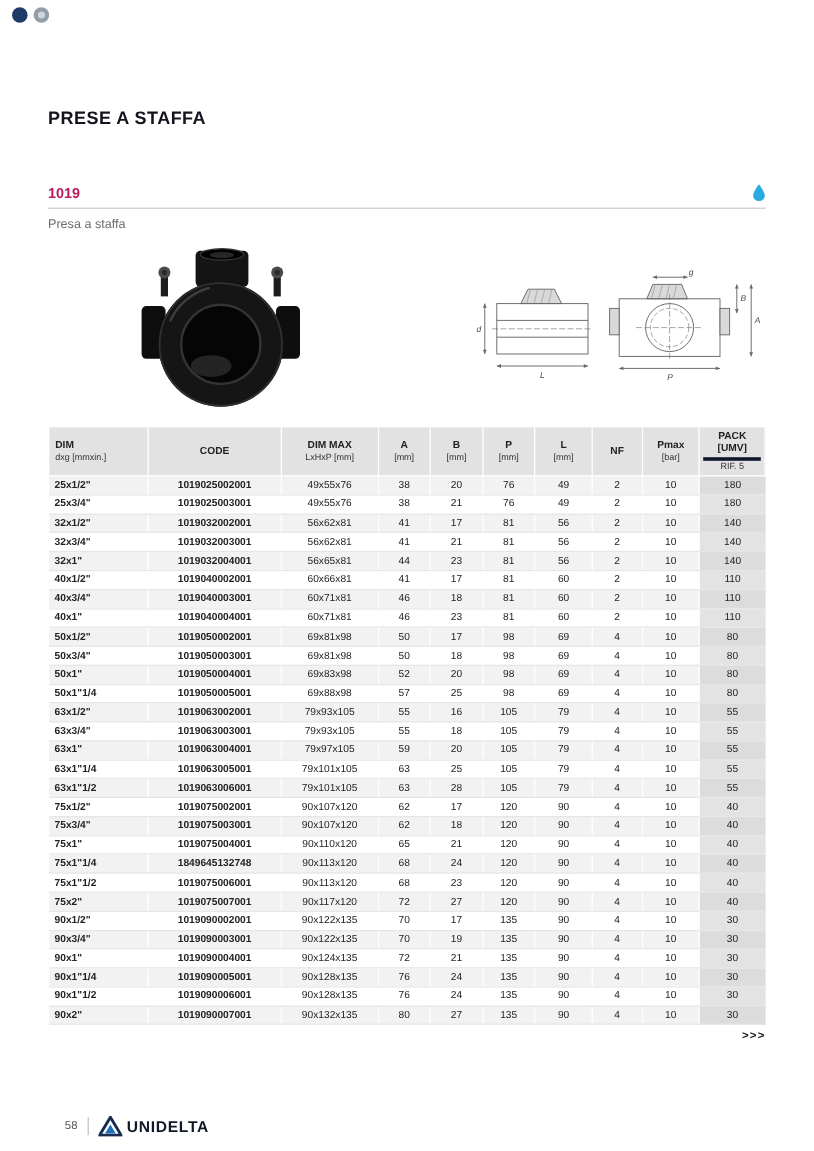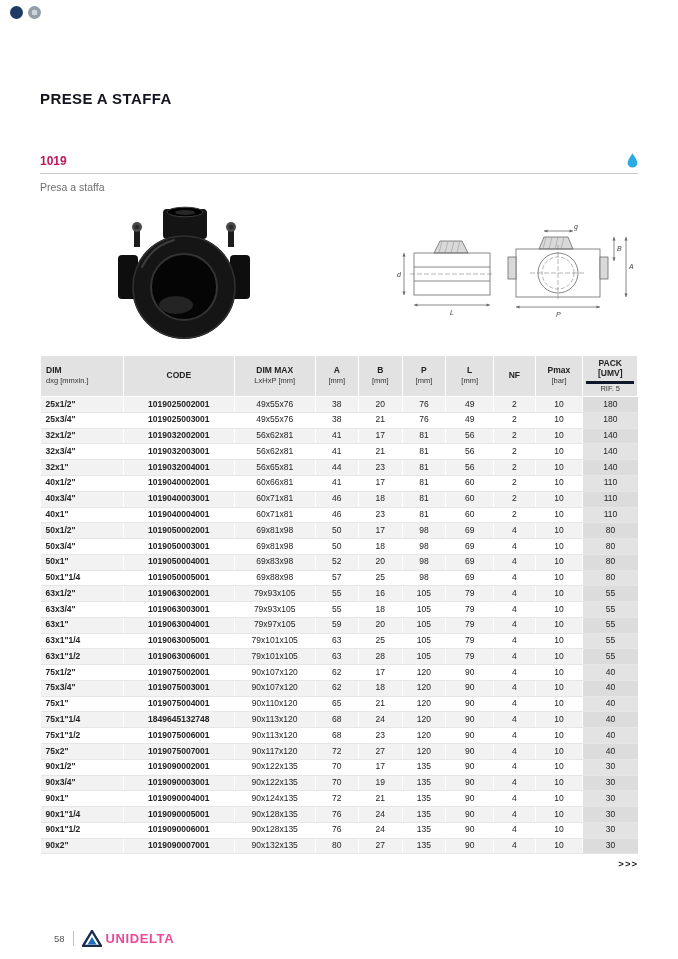--- a/index.html
+++ b/index.html
@@ -55,21 +55,21 @@
 
   .more-indicator{
     text-align:right;font-size:9.5px;font-weight:bold;color:#222;
     letter-spacing:1px;margin-top:4px;
   }
 
   .footer{position:absolute;left:54px;bottom:12px;display:flex;align-items:center;gap:8px;}
   .page-number{font-size:9.5px;color:#555;}
   .footer-divider{width:1px;height:15px;background:#b9c0c6;}
   .brand{display:flex;align-items:center;gap:4px;}
-  .brand-name{font-size:13px;font-weight:800;color:#ec4899;letter-spacing:.6px;}
+  .brand-name{font-size:13px;font-weight:800;color:#0f172a;letter-spacing:.6px;}
 </style>
 </head>
 <body>
 
 <div class="dots">
   <div class="dot dot-navy"></div>
   <div class="dot dot-gray"></div>
 </div>
 
 <div class="content">

